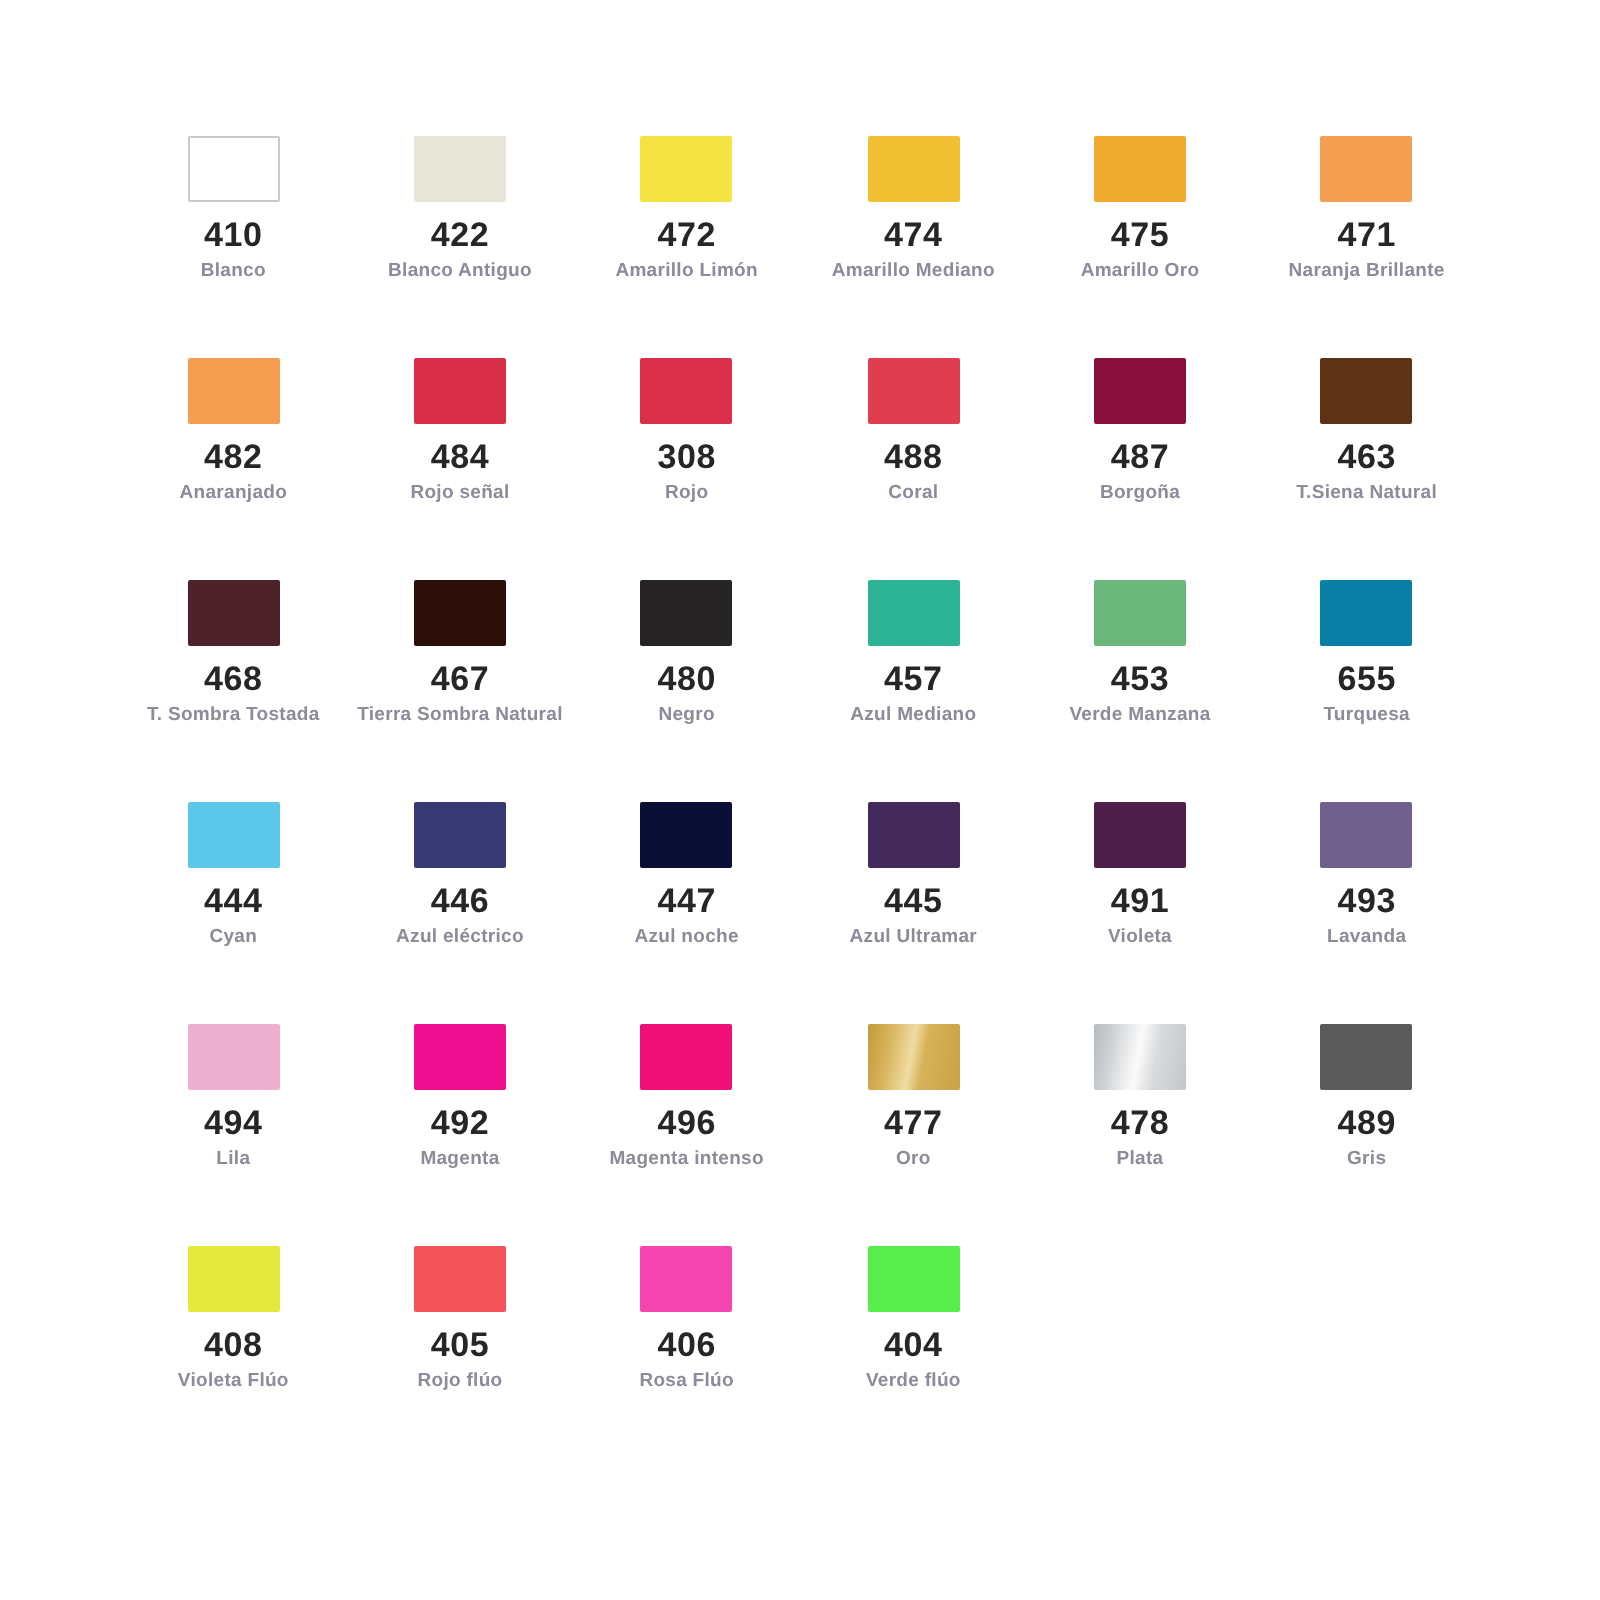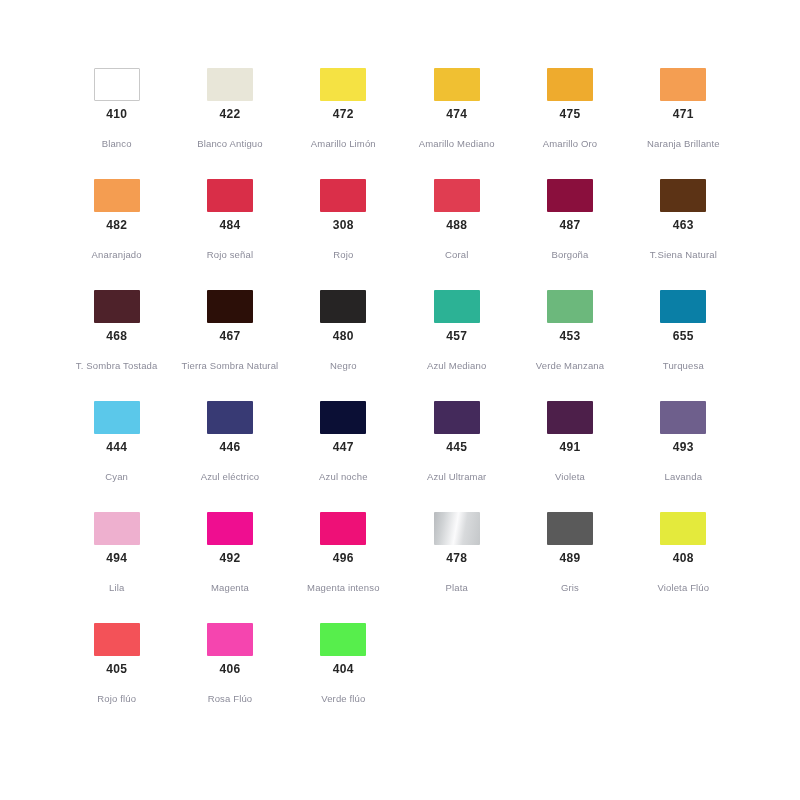--- a/index.html
+++ b/index.html
@@ -44,33 +44,33 @@
     box-sizing: border-box;
     border-radius: 1px;
   }
 
   .swatch-chip.outlined {
     border: 1px solid #c9c9c9;
   }
 
   .swatch-code {
     margin-top: 6px;
-    font-size: 12px;
+    font-size: 17px;
     font-weight: bold;
     color: #262626;
     letter-spacing: 0.3px;
     line-height: 1.25;
     text-align: center;
     white-space: nowrap;
   }
 
   .swatch-name {
-    margin-top: 16px;
+    margin-top: 2px;
     font-size: 9.5px;
-    font-weight: normal;
+    font-weight: bold;
     color: #8b8b99;
     letter-spacing: 0.15px;
     line-height: 1.3;
     text-align: center;
     white-space: nowrap;
   }
 </style>
 </head>
 <body>
 
@@ -205,20 +205,25 @@
         <div class="swatch-chip" style="background: rgb(239, 14, 144);"></div>
         <div class="swatch-code">492</div>
         <div class="swatch-name">Magenta</div>
       </div>
       <div class="swatch-cell">
         <div class="swatch-chip" style="background: rgb(238, 16, 119);"></div>
         <div class="swatch-code">496</div>
         <div class="swatch-name">Magenta intenso</div>
       </div>
       <div class="swatch-cell">
+        <div class="swatch-chip" style="background: linear-gradient(100deg, rgb(195, 154, 60) 0%, rgb(214, 178, 89) 22%, rgb(240, 220, 162) 47%, rgb(214, 178, 89) 60%, rgb(201, 162, 68) 100%);"></div>
+        <div class="swatch-code">477</div>
+        <div class="swatch-name">Oro</div>
+      </div>
+      <div class="swatch-cell">
         <div class="swatch-chip" style="background: linear-gradient(100deg, rgb(183, 186, 189) 0%, rgb(207, 210, 212) 20%, rgb(251, 251, 252) 48%, rgb(216, 218, 220) 66%, rgb(196, 199, 201) 100%);"></div>
         <div class="swatch-code">478</div>
         <div class="swatch-name">Plata</div>
       </div>
       <div class="swatch-cell">
         <div class="swatch-chip" style="background: rgb(90, 90, 90);"></div>
         <div class="swatch-code">489</div>
         <div class="swatch-name">Gris</div>
       </div>
       <div class="swatch-cell">

